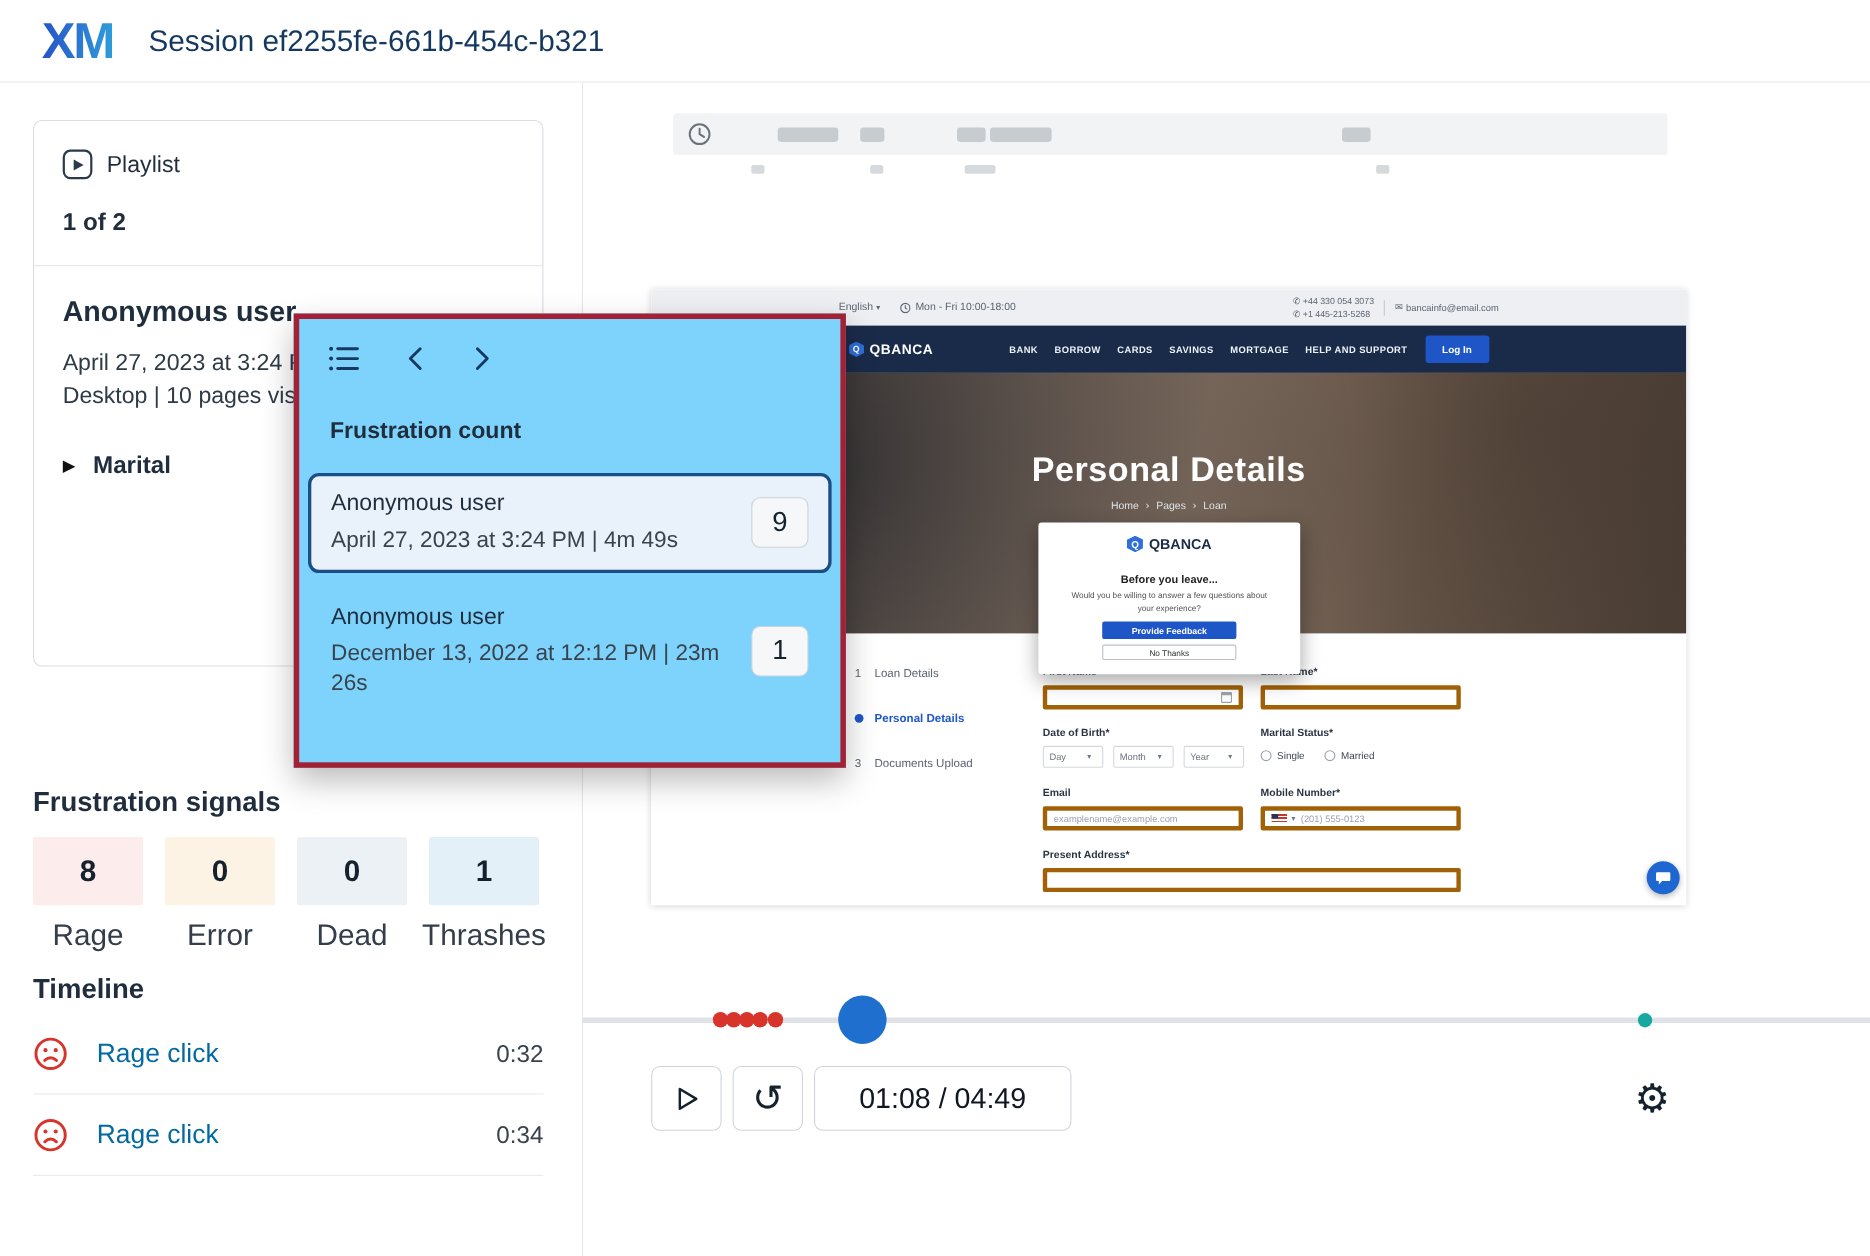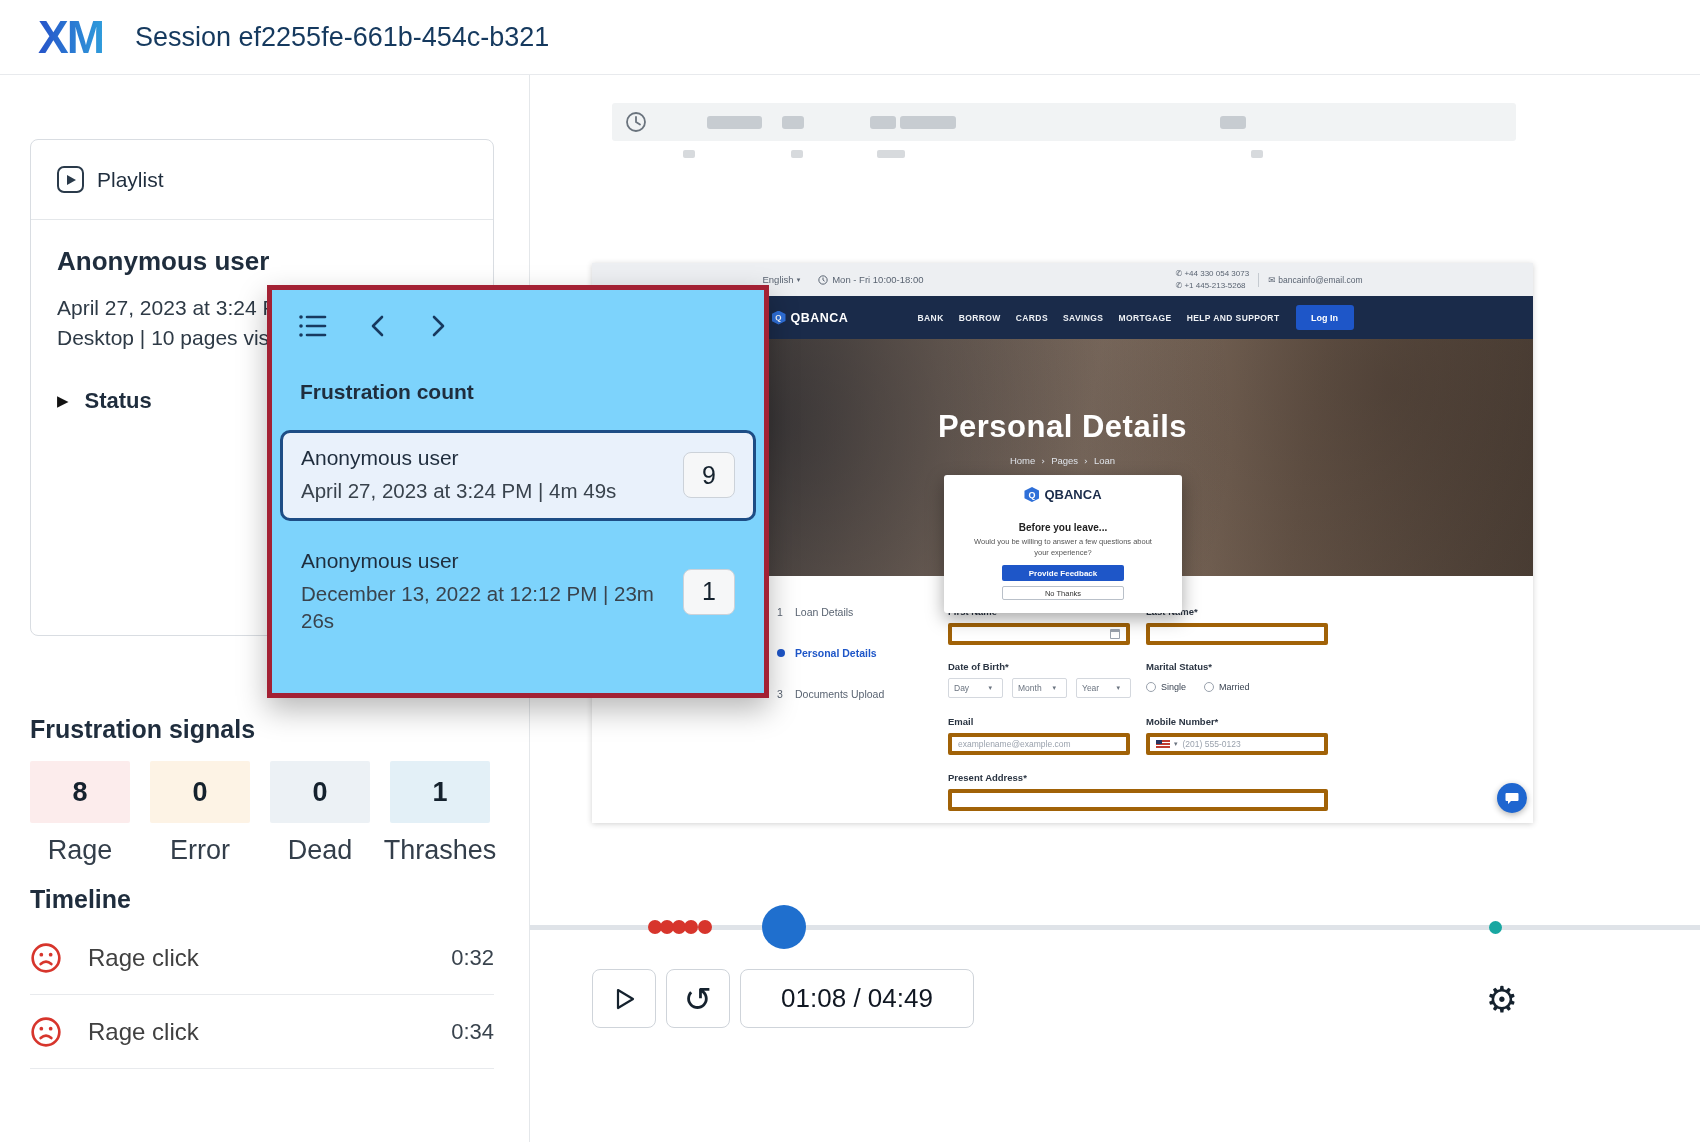--- a/index.html
+++ b/index.html
@@ -7,21 +7,21 @@
   .screen { position:relative; width:1700px; height:1142px; background:#fff; overflow:hidden; }
 
   
   .app-header { position:absolute; top:0; left:0; right:0; height:75px; background:#fff; border-bottom:1px solid #e8eaed; display:flex; align-items:center; z-index:5; }
   .xm-logo { margin-left:38px; font-size:46px; font-weight:800; letter-spacing:-2px;
     background:linear-gradient(90deg,#2653c9,#2f9cdb); -webkit-background-clip:text; background-clip:text; color:transparent; }
   .session-title { margin-left:32px; font-size:27px; color:#15395e; font-weight:500; }
 
   
   .left-panel { position:absolute; top:75px; left:0; width:530px; bottom:0; background:#fff; border-right:1px solid #e4e7ea; }
-  .playlist-card { position:absolute; left:30px; top:64px; width:464px; height:497px; border:1px solid #d9dde2; border-radius:8px; padding:26px; overflow:hidden; background:#fff; }
+  .playlist-card { position:absolute; left:30px; top:34px; width:464px; height:497px; border:1px solid #d9dde2; border-radius:8px; padding:26px; overflow:hidden; background:#fff; }
   .playlist-head { display:flex; align-items:center; gap:13px; }
   .playlist-icon { width:27px; height:27px; border:2.5px solid #2a3a4a; border-radius:7px; display:flex; align-items:center; justify-content:center; flex:none; }
   .playlist-icon .tri { width:0; height:0; border-left:9px solid #2a3a4a; border-top:5.5px solid transparent; border-bottom:5.5px solid transparent; margin-left:2px; }
   .playlist-label { font-size:21px; color:#1f2d3d; }
   .playlist-title { margin-top:18px; font-size:29px; line-height:1.5; color:#1f2d3d; font-weight:500; width:345px; }
   .playlist-pagination { margin-top:26px; font-size:22px; font-weight:700; color:#1f2d3d; }
   .card-divider { margin:26px -26px 0; border-top:1px solid #e4e7ea; }
   .session-user { margin-top:26px; font-size:26px; font-weight:700; color:#1f2d3d; white-space:nowrap; }
   .session-meta { margin-top:16px; font-size:21px; color:#2e3a46; line-height:1.45; white-space:nowrap; }
   .details-row { margin-top:34px; display:flex; align-items:center; gap:16px; font-size:22px; font-weight:700; color:#1f2d3d; cursor:pointer; }
@@ -29,21 +29,21 @@
 
   .fs-heading { position:absolute; left:30px; top:640px; font-size:25px; font-weight:700; color:#1f2d3d; }
   .stats-row { position:absolute; left:30px; top:686px; display:flex; gap:20px; }
   .stat { width:100px; display:flex; flex-direction:column; align-items:center; cursor:pointer; }
   .stat-box { width:100px; height:62px; display:flex; align-items:center; justify-content:center; font-size:27px; font-weight:700; color:#15222e; border-radius:2px; }
   .stat-label { margin-top:12px; font-size:27px; color:#333e4a; }
 
   .tl-heading { position:absolute; left:30px; top:810px; font-size:25px; font-weight:700; color:#1f2d3d; }
   .tl-list { position:absolute; left:30px; top:846px; width:464px; }
   .tl-row { display:flex; align-items:center; height:74px; border-bottom:1px solid #e8eaed; cursor:pointer; }
-  .tl-label { margin-left:26px; font-size:24px; color:#404040; }
+  .tl-label { margin-left:26px; font-size:24px; color:#0369a1; }
   .tl-time { margin-left:auto; font-size:22px; color:#39434d; }
 
   
   .fc-popup { position:absolute; left:267px; top:285px; width:502px; height:413px; background:#7dd3fc; border:5px solid #a32134; box-shadow:0 12px 28px rgba(0,0,0,.28); z-index:20; }
   .fc-header { display:flex; align-items:center; gap:40px; padding:22px 0 0 26px; }
   .fc-title { margin:40px 0 0 28px; font-size:21px; font-weight:700; color:#1f2d3d; }
   .fc-list { margin:26px 8px 0; }
   .fc-item { display:flex; align-items:center; padding:13px 18px; border:3px solid transparent; border-radius:10px; margin-bottom:12px; cursor:pointer; }
   .fc-item.selected { border-color:#1d4d85; background:#e9f1fb; }
   .fc-item-text { flex:1; min-width:0; }
@@ -139,29 +139,30 @@
 
   <div class="left-panel">
 
     <div class="playlist-card">
       <div class="playlist-head">
         <span class="playlist-icon">
             <span class="tri"></span>
           </span>
         <span class="playlist-label">Playlist</span>
       </div>
+      <div class="playlist-pagination">1 of 2</div>
       <div class="card-divider"></div>
       <div class="session-user">Anonymous user</div>
       <div class="session-meta">
         <div>April 27, 2023 at 3:24 PM</div>
         <div>Desktop | 10 pages vis</div>
       </div>
       <div class="details-row">
         <span class="details-caret">▶</span>
-        <span>Status</span>
+        <span>Marital</span>
       </div>
     </div>
 
     <div class="fs-heading">Frustration signals</div>
     <div class="stats-row">
       <div class="stat">
         <div class="stat-box" style="background: rgb(252, 236, 236);">8</div>
         <div class="stat-label">Rage</div>
       </div>
       <div class="stat">

